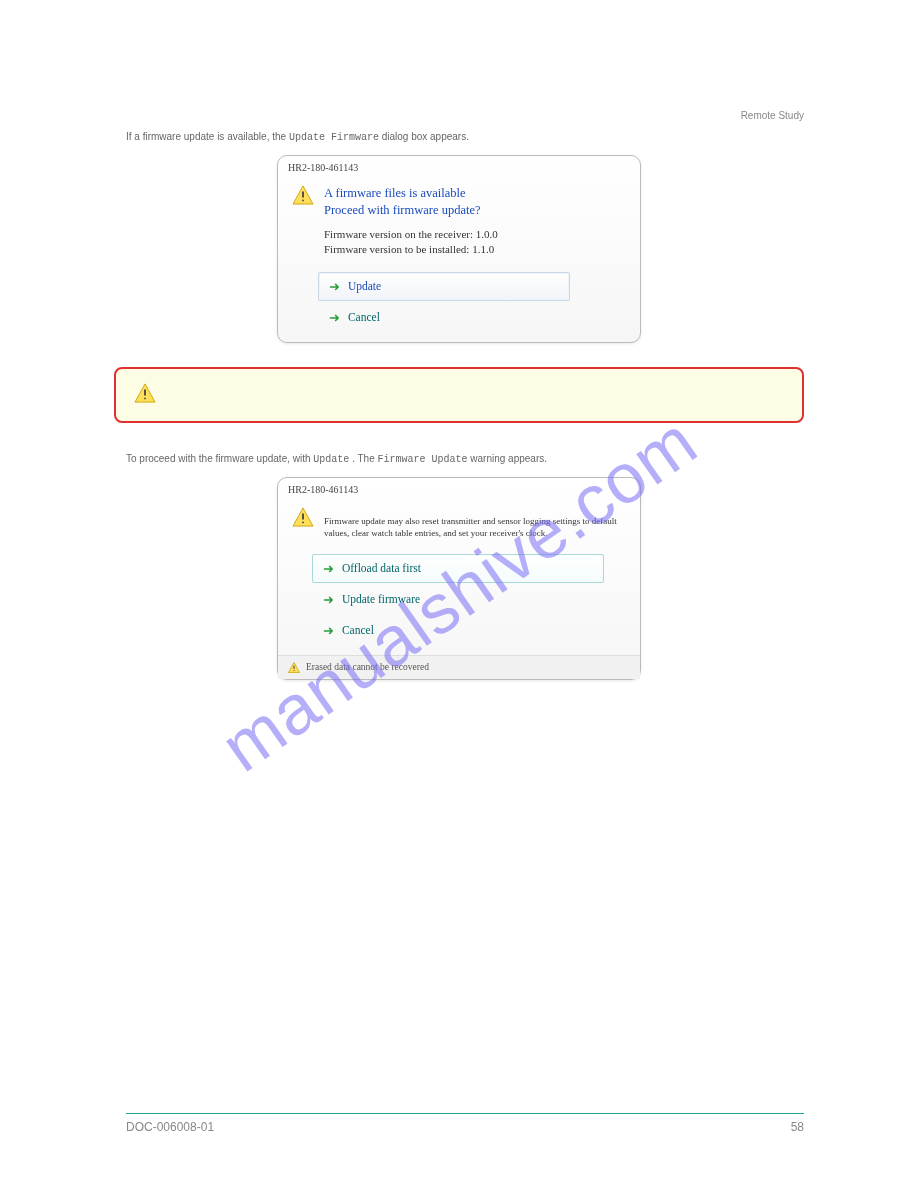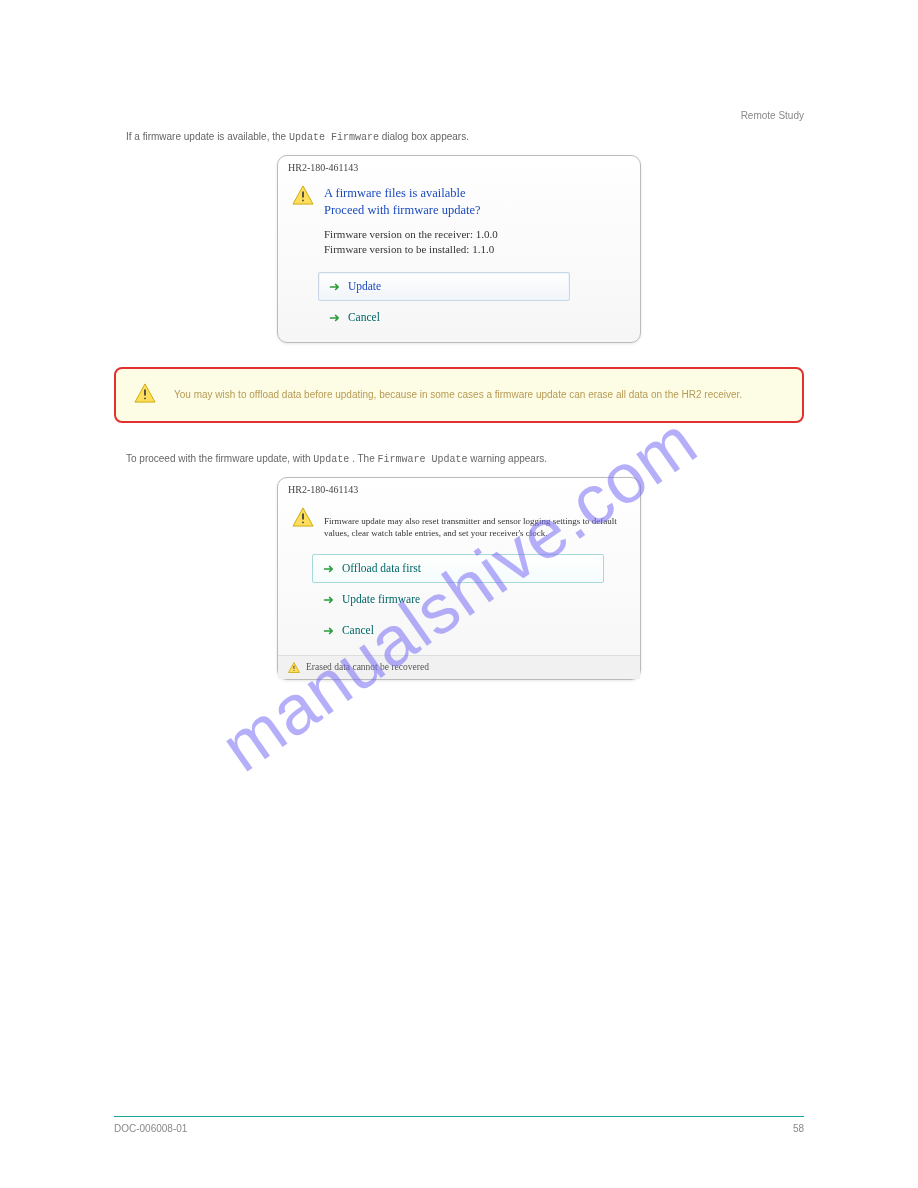--- a/index.html
+++ b/index.html
@@ -20,21 +20,21 @@
 .action-btn{border:1px solid transparent;background:transparent;padding:7px 10px;display:flex;align-items:center;gap:8px;width:230px;cursor:pointer;border-radius:2px;color:#066;font-size:11.5px;margin-bottom:2px;}
 .action-btn.sel{border:1px solid #c9d6e3;background:linear-gradient(#fff,#f1f4f8);box-shadow:inset 0 0 0 1px #eef4fb;}
 .action-btn.sel .lbl{color:#1a4bbe;}
 .action-btn.sel2{border:1px solid #a8d8d8;background:linear-gradient(#fff,#f5fbfb);}
 .arrow{color:#2e9e3f;font-size:13px;line-height:1;}
 .dlg-footer{border-top:1px solid #ddd;background:#f1f1f1;padding:6px 10px;font-size:9.5px;color:#555;display:flex;align-items:center;gap:6px;}
 .callout{border:2px solid #e03030;border-radius:8px;background:#fdfde5;display:flex;align-items:center;gap:14px;padding:14px 18px;margin:24px 0 28px;}
 .callout .warn-icon{flex:0 0 26px;}
 .callout-text{font-size:10px;color:#b79a55;line-height:1.5;}
 .watermark{position:absolute;left:50%;top:50%;transform:translate(-50%,-50%) rotate(-35deg);font-size:70px;font-weight:400;color:rgba(120,110,245,.55);white-space:nowrap;pointer-events:none;letter-spacing:1px;z-index:50;}
-.bottom{position:absolute;left:114px;right:114px;bottom:54px;border-top:1.5px solid #1aa59a;padding-top:6px;display:flex;justify-content:space-between;font-size:10px;color:#888;}
+.bottom{position:absolute;left:126px;right:114px;bottom:54px;border-top:1.5px solid #1aa59a;padding-top:6px;display:flex;justify-content:space-between;font-size:12px;color:#888;}
 </style>
 </head>
 <body>
 
 <div class="page">
 
   <div class="tinyhead">Remote Study</div>
 
   <div class="para">
     <span>If a firmware update is available, the </span>
@@ -76,21 +76,20 @@
   </div>
 
   <div class="callout">
     <div class="warn-icon">
       <svg viewBox="0 0 24 22">
           <path d="M12 1 L23 21 L1 21 Z" fill="#ffde5c" stroke="#caa400" stroke-width="1"></path>
           <rect x="11" y="7" width="2" height="7" fill="#444" rx="1"></rect>
           <rect x="11" y="16" width="2" height="2" fill="#444" rx="1"></rect>
         </svg>
     </div>
-    <div class="callout-text">You may wish to offload data before updating, because in some cases a firmware update can erase all data on the HR2 receiver.</div>
   </div>
 
   <div class="para">
     <span>To proceed with the firmware update, with </span>
     <span class="codeword">Update</span>
     <span>. The </span>
     <span class="codeword">Firmware Update</span>
     <span> warning appears.</span>
   </div>
 

